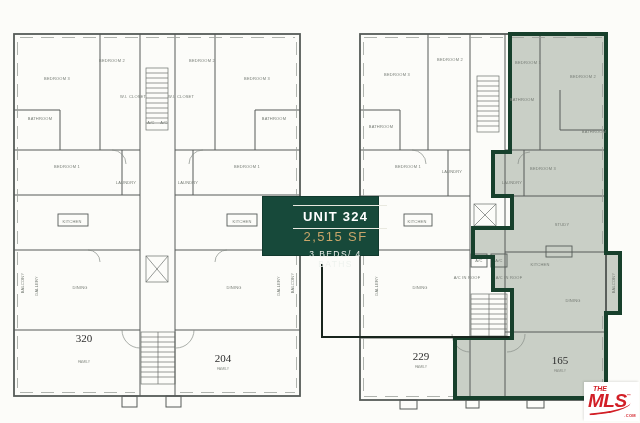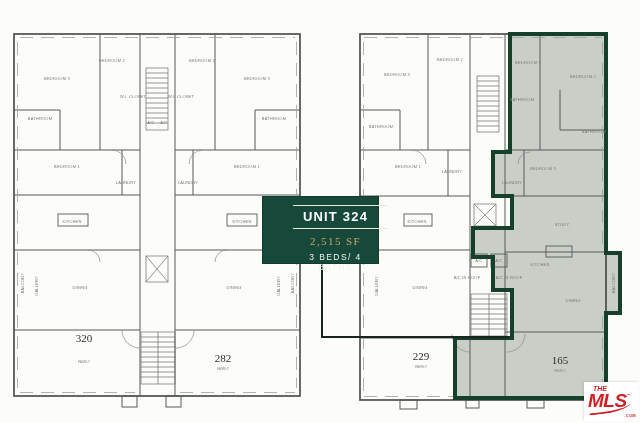--- a/index.html
+++ b/index.html
@@ -10,26 +10,26 @@
       font-weight:bold;font-size:17px;letter-spacing:2.5px;color:#1d4733;white-space:nowrap;}
   .floor-title sup{font-size:9px;letter-spacing:0;vertical-align:6px;}
   
   .rl{position:absolute;font-size:4px;color:#767c75;letter-spacing:.2px;white-space:nowrap;
       transform:translate(-50%,-50%);}
   .rl.v{transform:translate(-50%,-50%) rotate(-90deg);}
   .unum{position:absolute;font-family:"Liberation Serif",serif;font-size:11px;color:#2d2d2d;
       transform:translate(-50%,-50%);white-space:nowrap;}
   .ucap{position:absolute;font-size:3.5px;color:#8a8f88;transform:translate(-50%,-50%);white-space:nowrap;}
   
-  .unit-card{position:absolute;left:262px;top:196px;width:117px;height:68px;background:#17493a;
+  .unit-card{position:absolute;left:262px;top:196px;width:117px;height:60px;background:#17493a;
       border:1px solid #123a2e;box-sizing:border-box;text-align:center;padding-left:30px;}
   .uc-rule{width:94px;height:1px;background:#e9e9e0;margin:0 auto;}
   .uc-rule.top{margin-top:8px;}
   .uc-title{color:#ffffff;font-weight:bold;font-size:13px;letter-spacing:1.2px;margin:3px 0 4px 0;}
-  .uc-area{color:#c9a56a;font-size:11px;letter-spacing:1.4px;margin-top:6px;font-family:Liberation Serif, serif;}
+  .uc-area{color:#c9a56a;font-size:13px;letter-spacing:1.4px;}
   .uc-bb{color:#eef2ee;font-size:8.5px;letter-spacing:1.4px;margin-top:5px;}
   
   .mls{position:absolute;left:584px;top:382px;width:55px;height:39px;background:#ffffff;
       box-shadow:-1px -1px 2px rgba(0,0,0,.10);}
   .mls-the{position:absolute;left:9px;top:3px;color:#d21f27;font-style:italic;font-weight:bold;
       font-size:7px;letter-spacing:0;}
   .mls-mls{position:absolute;left:4px;top:9px;color:#d21f27;font-style:italic;font-weight:bold;
       font-size:19px;line-height:1;letter-spacing:-.5px;}
   .mls-tm{font-size:4px;vertical-align:10px;}
   .mls-swoosh{position:absolute;left:5px;top:22px;width:42px;height:8px;
@@ -157,21 +157,21 @@
   <div class="rl" style="left:540px;top:264px">KITCHEN</div>
   <div class="rl" style="left:573px;top:300px">DINING</div>
   <div class="rl v" style="left:613px;top:283px">BALCONY</div>
   <div class="rl" style="left:479px;top:260px">A/C</div>
   <div class="rl" style="left:499px;top:260px">A/C</div>
   <div class="rl" style="left:467px;top:277px">A/C IN ROOF</div>
   <div class="rl" style="left:509px;top:277px">A/C IN ROOF</div>
 
   <div class="unum" style="left:84px;top:338px">320</div>
   <div class="ucap" style="left:84px;top:362px">FAMILY</div>
-  <div class="unum" style="left:223px;top:358px">282</div>
+  <div class="unum" style="left:223px;top:358px">204</div>
   <div class="ucap" style="left:223px;top:369px">FAMILY</div>
   <div class="unum" style="left:421px;top:356px">229</div>
   <div class="ucap" style="left:421px;top:367px">FAMILY</div>
   <div class="unum" style="left:560px;top:360px">165</div>
   <div class="ucap" style="left:560px;top:371px">FAMILY</div>
 
   <div class="unit-card">
     <div class="uc-rule top"></div>
     <div class="uc-title">UNIT 324</div>
     <div class="uc-rule"></div>

